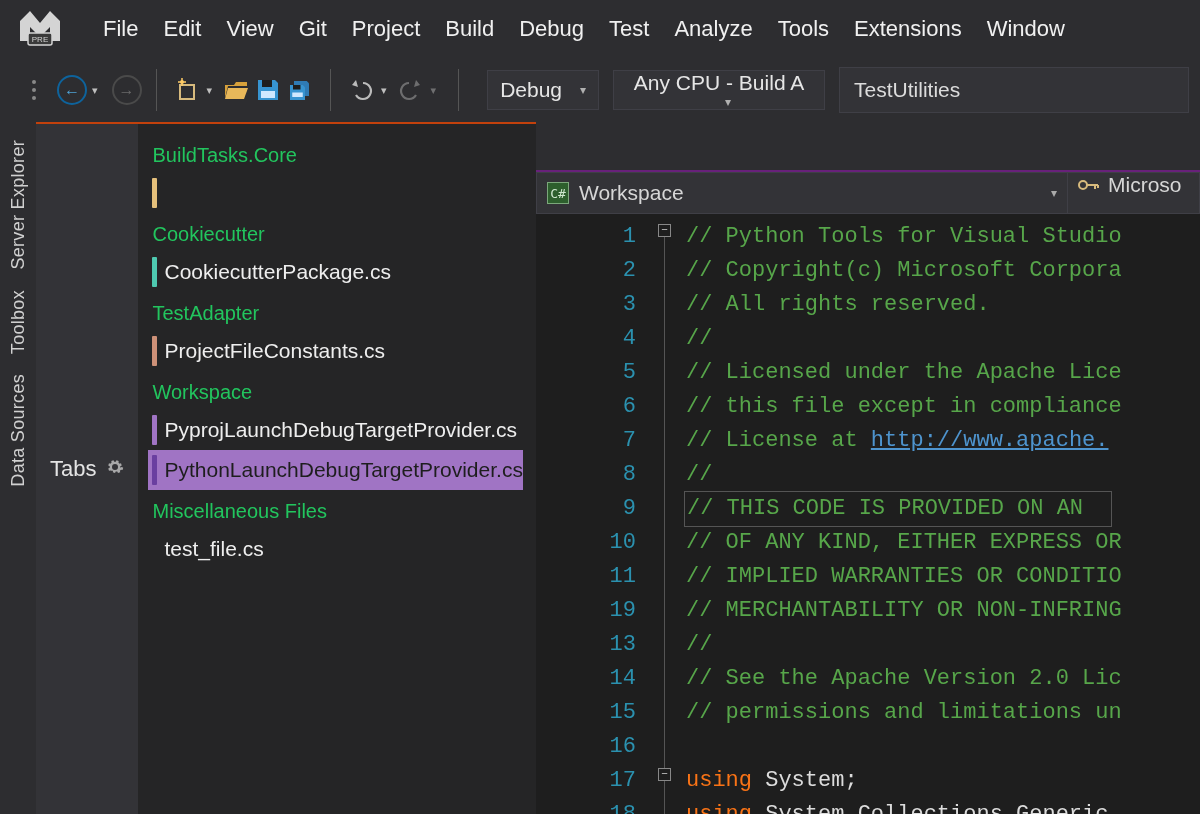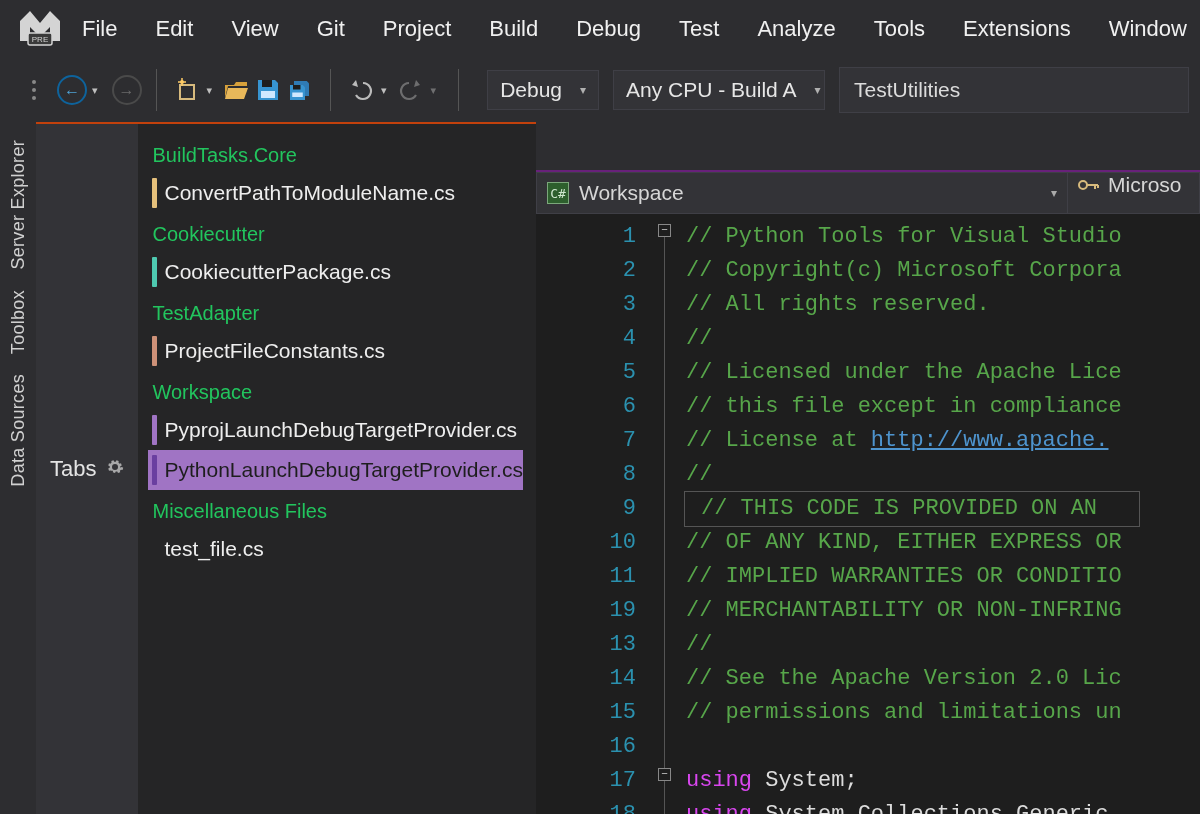--- a/index.html
+++ b/index.html
@@ -3,21 +3,21 @@
 <meta charset="utf-8">
 <style>
   * { box-sizing: border-box; margin: 0; padding: 0; }
   html, body { width: 1200px; height: 814px; overflow: hidden; background: #2d2d30; font-family: "Segoe UI", Arial, sans-serif; color: #f1f1f1; }
   .root { width: 1200px; height: 814px; display: flex; flex-direction: column; }
 
   
   .menubar { display: flex; align-items: center; height: 58px; background: #2d2d30; }
   .logo { width: 44px; height: 44px; margin: 0 20px 0 18px; position: relative; }
   .logo svg { width: 100%; height: 100%; }
-  .menu-items { display: flex; gap: 38px; }
+  .menu-items { display: flex; gap: 25px; margin-left: 21px; }
   .menu-item { font-size: 22px; color: #f0f0f0; cursor: default; white-space: nowrap; }
 
   
   .toolbar { display: flex; align-items: center; height: 64px; background: #2d2d30; gap: 0; padding-left: 18px; }
   .tb-sep { width: 1px; height: 42px; background: #555; margin: 0 14px; }
   .tb-btn { display: flex; align-items: center; justify-content: center; height: 40px; min-width: 32px; cursor: default; }
   .nav-back { width: 30px; height: 30px; border: 2px solid #0e639c; border-radius: 50%; display:flex; align-items:center; justify-content:center; color:#4fa3d6; font-size:16px; }
   .nav-fwd  { width: 30px; height: 30px; border: 2px solid #4a4a4a; border-radius: 50%; display:flex; align-items:center; justify-content:center; color:#6a6a6a; font-size:16px; margin-left:6px;}
   .drop-caret { color:#bfbfbf; margin: 0 8px 0 4px; font-size:11px; }
   .drip { display:flex; flex-direction:column; gap:4px; margin-right:6px; }
@@ -60,23 +60,23 @@
   .key-ico { width:22px; height:14px; margin-right:8px; position:relative; }
 
   .editor-body { flex:1; display:flex; background:#1e1e1e; overflow:hidden; font-family: Consolas, "Courier New", monospace; }
   .gutter { width:118px; text-align:right; padding: 6px 18px 0 0; color:#2b91af; font-size:22px; line-height:34px; background:#1e1e1e;}
   .fold-col { width:26px; padding-top:6px; background:#1e1e1e; position:relative;}
   .fold-line { position:absolute; left:10px; top:12px; bottom:0; width:1px; background:#555; }
   .fold-box { position:absolute; left:4px; width:13px; height:13px; border:1px solid #888; background:#1e1e1e; display:flex; align-items:center; justify-content:center; font-size:11px; color:#ccc; line-height:1;}
   .code { flex:1; padding: 6px 0 0 6px; font-size:22px; line-height:34px; white-space:pre; overflow:hidden;}
   .c-comment { color:#57A64A; }
   .c-link { color:#4e94ce; text-decoration:underline; }
-  .c-kw { color:#d946ef; }
+  .c-kw { color:#f97316; }
   .c-plain { color:#dcdcdc; }
-  .hl-box { display:inline-block; border:1px solid #555; padding:0 16px; margin:-1px -2px;}
+  .hl-box { display:inline-block; border:1px solid #555; padding:0 2px; margin:-1px -2px;}
   .code-line { height:34px; display:flex; align-items:center;}
 </style>
 </head>
 <body>
 
 <div class="root">
 
   <div class="menubar">
     <div class="logo">
       <svg viewBox="0 0 44 44">
@@ -170,21 +170,21 @@
         </svg>
     </div>
     <div class="drop-caret" style="opacity:.45">▾</div>
 
     <div class="tb-sep"></div>
 
     <div class="combo">
       <span>Debug</span>
       <span class="caret">▾</span>
     </div>
-    <div class="combo" style="width:212px; overflow:hidden;">
+    <div class="combo" style="width:212px; overflow:hidden;flex-direction:column;">
       <span style="white-space:nowrap;">Any CPU - Build A</span>
       <span class="caret">▾</span>
     </div>
     <div class="search-box">
       <span>TestUtilities</span>
     </div>
   </div>
 
   <div class="main">
 
@@ -200,21 +200,20 @@
         <span class="gear">
           <svg width="18" height="18" viewBox="0 0 24 24">
               <path fill="#cfcfcf" d="M12 8a4 4 0 1 0 0 8 4 4 0 0 0 0-8zm9 4l2 1-1 3-2-.5a8 8 0 0 1-1.5 1.5l.5 2-3 1-1-2a8 8 0 0 1-2 0l-1 2-3-1 .5-2A8 8 0 0 1 6 16.5L4 17l-1-3 2-1a8 8 0 0 1 0-2l-2-1 1-3 2 .5A8 8 0 0 1 7.5 6L7 4l3-1 1 2a8 8 0 0 1 2 0l1-2 3 1-.5 2A8 8 0 0 1 18 7.5l2-.5 1 3-2 1a8 8 0 0 1 0 2z"></path>
             </svg>
         </span>
       </div>
       <div class="tabs-body" id="tabs-body">
           <div class="group-title">BuildTasks.Core</div>
           <div class="file-item">
             <div class="mark yellow"></div>
-            <span>ConvertPathToModuleName.cs</span>
           </div>
           <div class="group-title">Cookiecutter</div>
           <div class="file-item">
             <div class="mark teal"></div>
             <span>CookiecutterPackage.cs</span>
           </div>
           <div class="group-title">TestAdapter</div>
           <div class="file-item">
             <div class="mark orange"></div>
             <span>ProjectFileConstants.cs</span>

